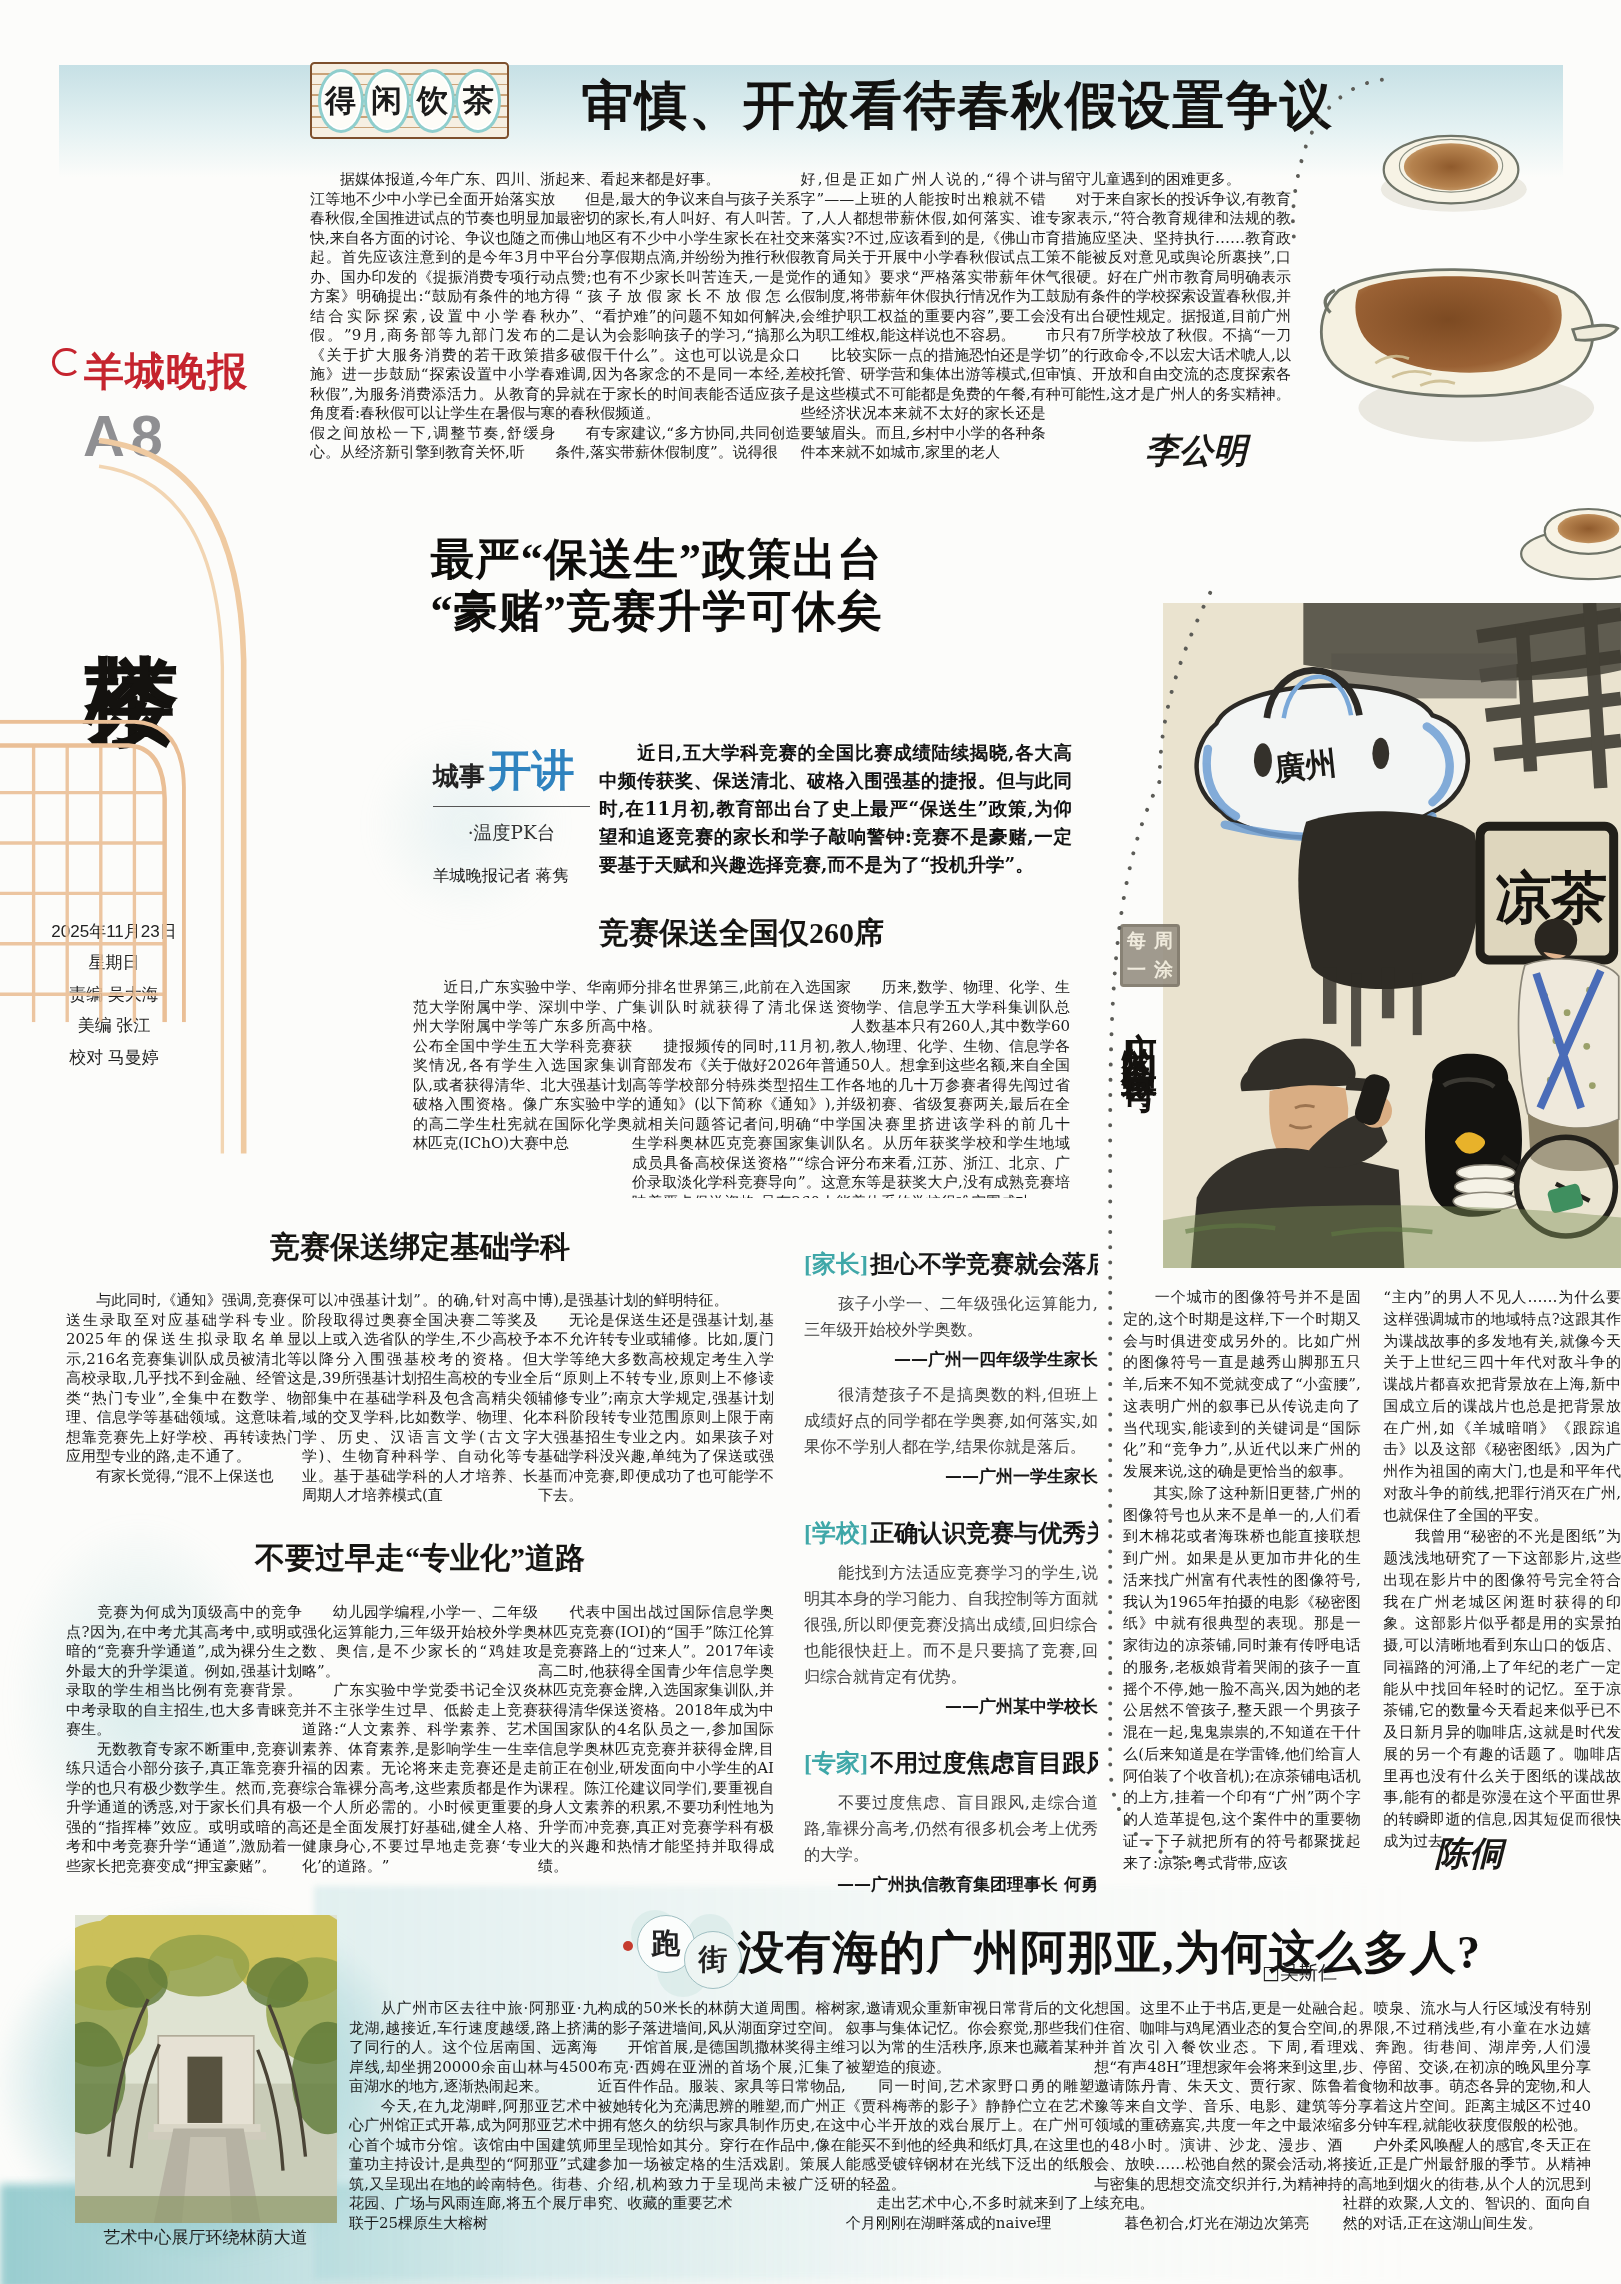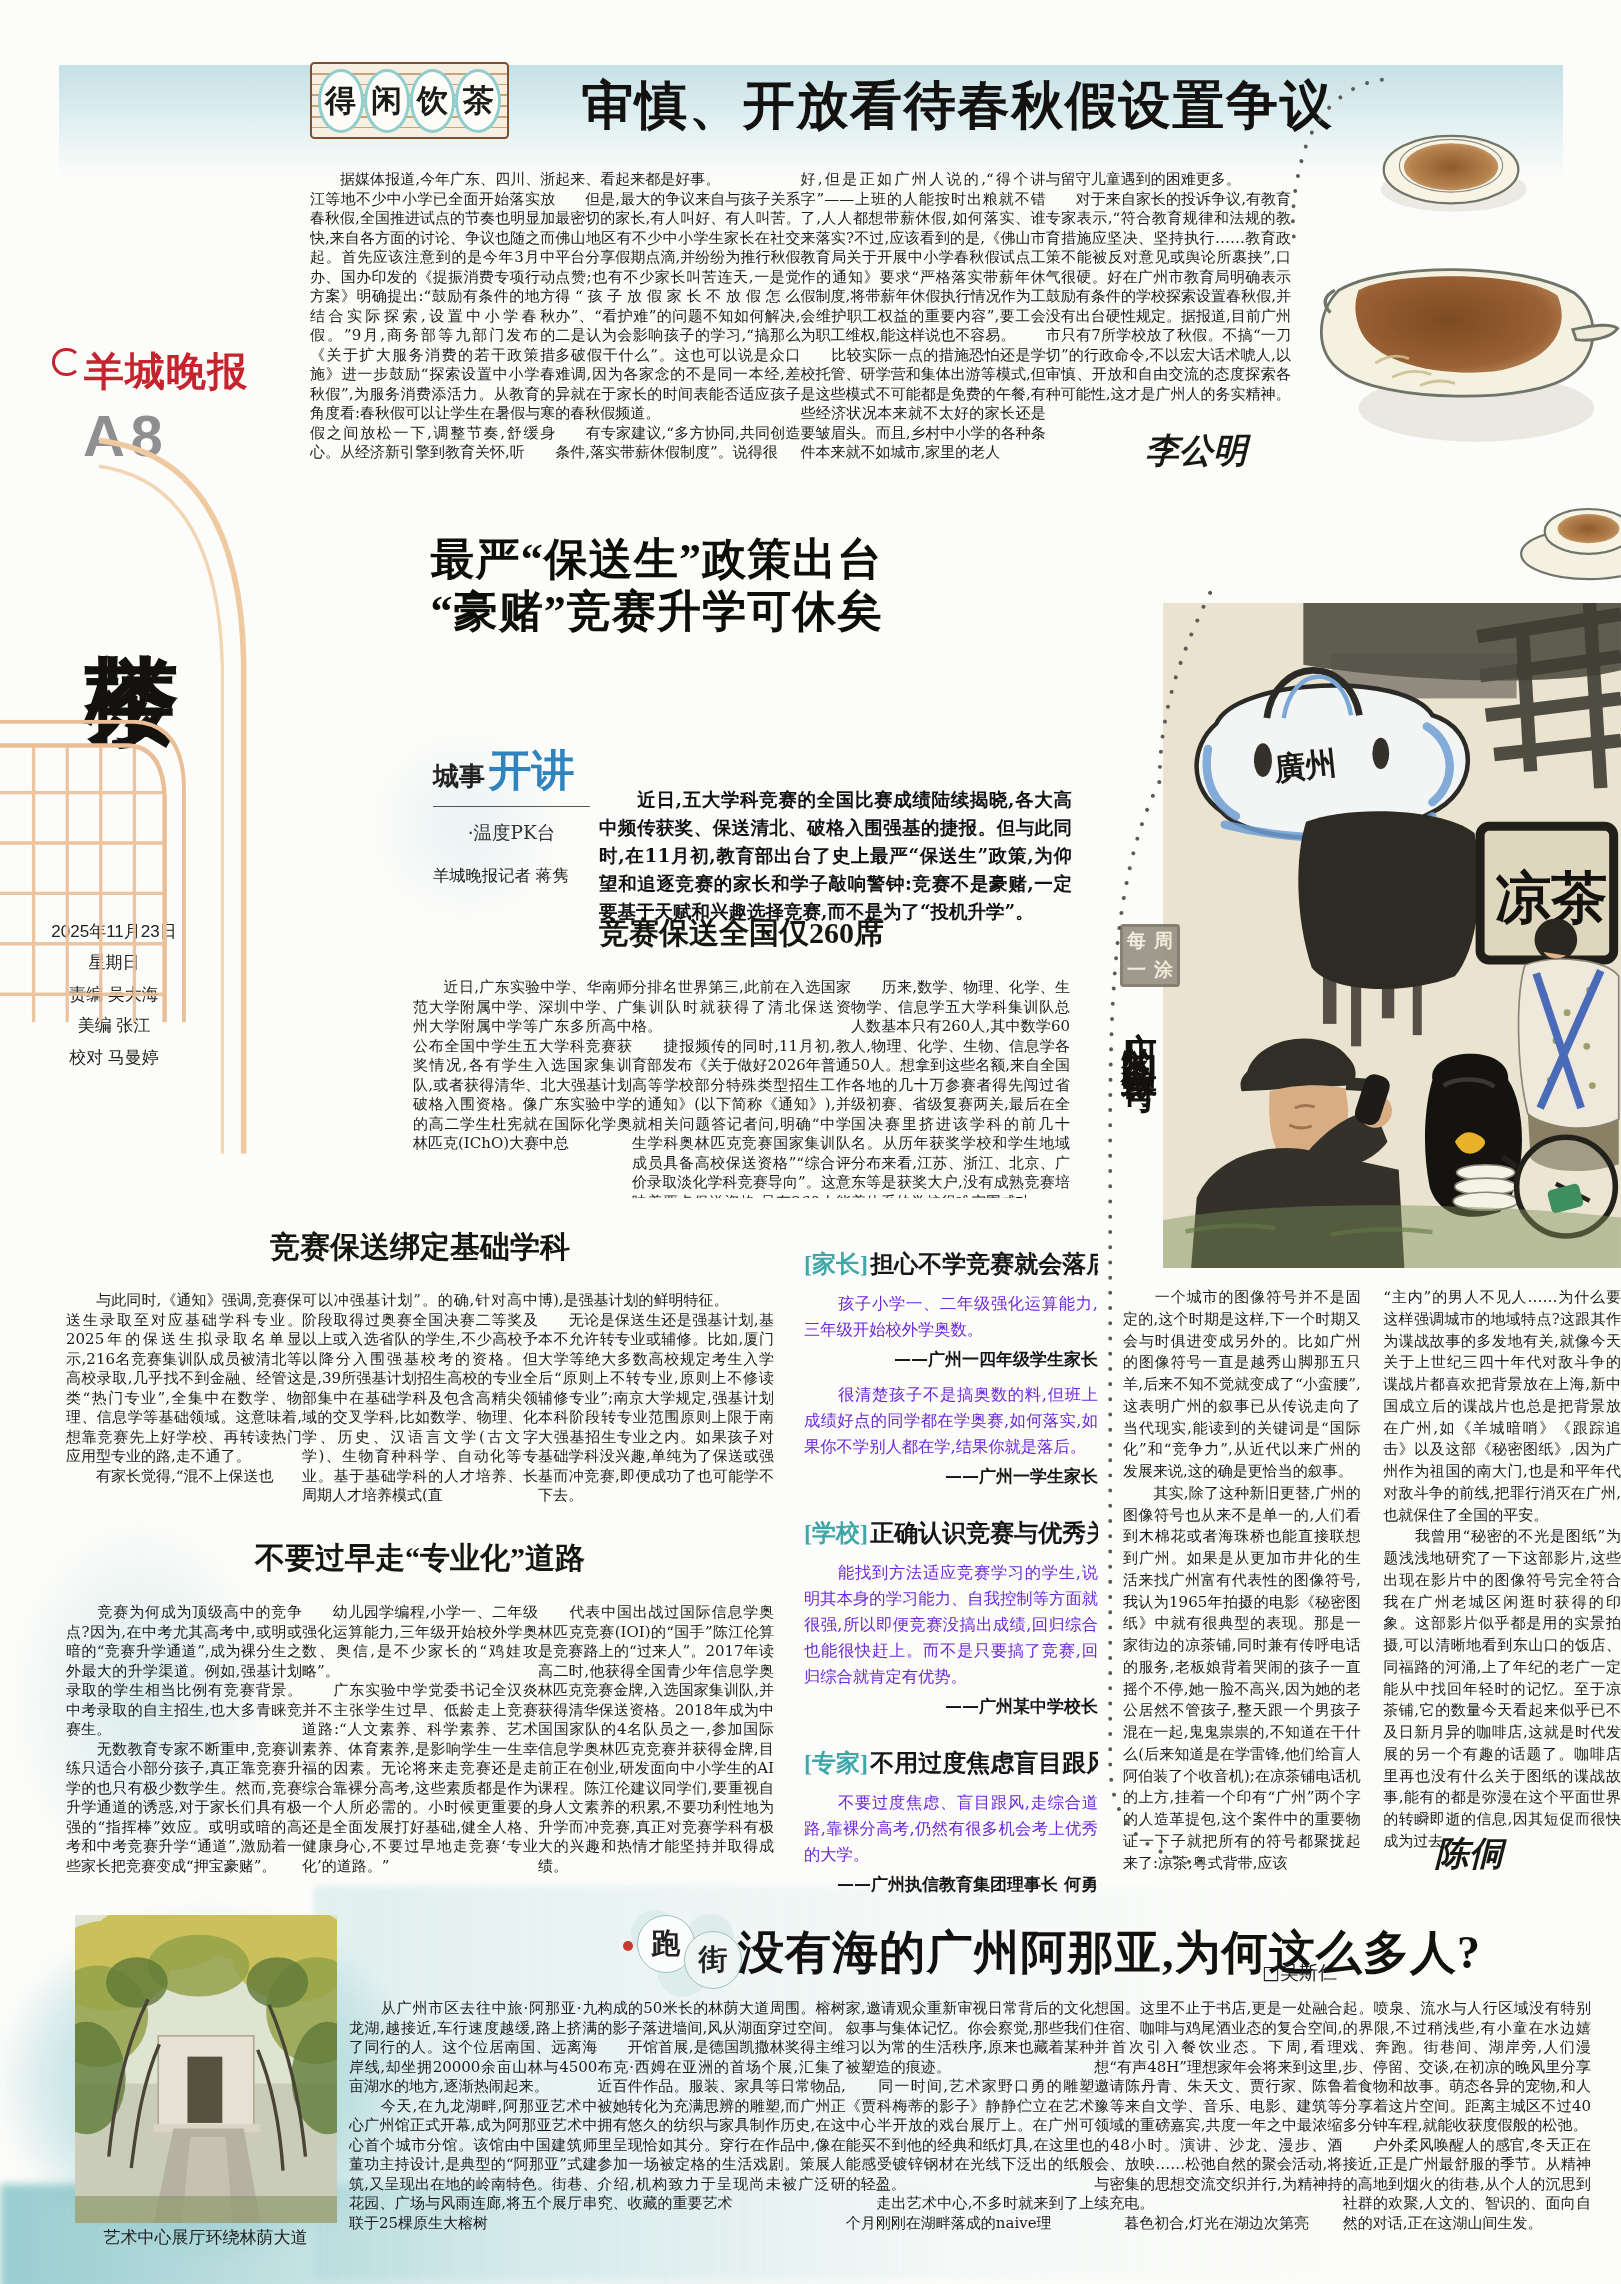--- a/index.html
+++ b/index.html
@@ -55,21 +55,21 @@
   .kickrow{border-bottom:1.7px solid #555;padding-bottom:5.6px;white-space:nowrap;}
   .kick .a{font-size:26px;font-weight:600;color:#222;}
   .kick .b{font-size:43px;font-weight:900;color:#2f83bf;margin-left:3.4px;font-family:"Liberation Sans",sans-serif;}
   .kick .sub{margin-top:13.5px;text-align:center;font-size:18.5px;color:#333;}
   .kick .rep{margin-top:20px;font-size:16.3px;color:#222;}
   
   .quotes{left:804px;top:1248px;width:294px;height:662px;overflow:hidden;}
   .qitem{margin-bottom:29px;}
   .qtitle{font-size:24px;font-weight:900;color:#161616;font-family:"Liberation Serif",serif;white-space:nowrap;}
   .qtag{color:#3fa7a8;margin-right:2.2px;}
-  .qtext{margin-top:11.2px;font-size:16.3px;line-height:1.6;text-align:justify;white-space:pre-line;color:#6d28d9;}
+  .qtext{margin-top:11.2px;font-size:16.3px;line-height:1.6;text-align:justify;white-space:pre-line;color:#404040;}
   .qattr{margin-top:4.5px;text-align:right;font-weight:700;font-size:17px;color:#161616;}
   
   .seal{left:1120px;top:924px;width:60px;height:63px;background:#979083;border:3.4px solid #7c7567;
     border-radius:3.4px;color:#efeadb;display:grid;grid-template-columns:1fr 1fr;grid-template-rows:1fr 1fr;
     box-sizing:border-box;opacity:.9;}
   .seal span{display:flex;align-items:center;justify-content:center;font-size:19px;font-weight:700;}
   .vtitle{left:1114px;top:1003px;height:303px;writing-mode:vertical-rl;font-size:36px;font-weight:900;
     letter-spacing:7.9px;color:#14120f;font-family:"Liberation Serif",serif;}
   .rsig{left:1435px;top:1831px;}
   
@@ -186,21 +186,21 @@
 
   <div class="abs mainHeadline z">
     <div>最严“保送生”政策出台</div>
     <div>“豪赌”竞赛升学可休矣</div>
   </div>
   <div class="abs kick z">
     <div class="kickrow"><span class="a">城事</span><span class="b">开讲</span></div>
     <div class="sub">·温度PK台</div>
     <div class="rep">羊城晚报记者 蒋隽</div>
   </div>
-  <div class="abs lead z" style="left:599px;top:739px;width:473px;height:147px;overflow:hidden;margin-top:47px;">　　近日,五大学科竞赛的全国比赛成绩陆续揭晓,各大高中频传获奖、保送清北、破格入围强基的捷报。但与此同时,在11月初,教育部出台了史上最严“保送生”政策,为仰望和追逐竞赛的家长和学子敲响警钟:竞赛不是豪赌,一定要基于天赋和兴趣选择竞赛,而不是为了“投机升学”。</div>
+  <div class="abs lead z" style="left:599px;top:739px;width:473px;height:147px;overflow:hidden;">　　近日,五大学科竞赛的全国比赛成绩陆续揭晓,各大高中频传获奖、保送清北、破格入围强基的捷报。但与此同时,在11月初,教育部出台了史上最严“保送生”政策,为仰望和追逐竞赛的家长和学子敲响警钟:竞赛不是豪赌,一定要基于天赋和兴趣选择竞赛,而不是为了“投机升学”。</div>
 
   <div class="abs secHead z" style="left:413px;top:913px;width:657px;">竞赛保送全国仅260席</div>
   <div class="abs cols z" style="left:413px;top:978px;width:657px;height:220px;">
     <div>　　近日,广东实验中学、华南师范大学附属中学、深圳中学、广州大学附属中学等广东多所高中公布全国中学生五大学科竞赛获奖情况,各有学生入选国家集训队,或者获得清华、北大强基计划破格入围资格。像广东实验中学的高二学生杜宪就在国际化学奥林匹克(IChO)大赛中总</div>
     <div>分排名世界第三,此前在入选国家集训队时就获得了清北保送资格。
 　　捷报频传的同时,11月初,教育部发布《关于做好2026年普通高等学校部分特殊类型招生工作的通知》(以下简称《通知》),并就相关问题答记者问,明确“中学生学科奥林匹克竞赛国家集训队成员具备高校保送资格”“综合评价录取淡化学科竞赛导向”。这意味着严卡保送资格,只有260人能拿到入场券。</div>
     <div>　　历来,数学、物理、化学、生物学、信息学五大学科集训队总人数基本只有260人,其中数学60人,物理、化学、生物、信息学各50人。想拿到这些名额,来自全国各地的几十万参赛者得先闯过省级初赛、省级复赛两关,最后在全国决赛里挤进该学科的前几十名。从历年获奖学校和学生地域分布来看,江苏、浙江、北京、广东等是获奖大户,没有成熟竞赛培养体系的学校很难突围成功。</div>
   </div>
 
   <div class="abs secHead z" style="left:66px;top:1227px;width:708px;">竞赛保送绑定基础学科</div>

